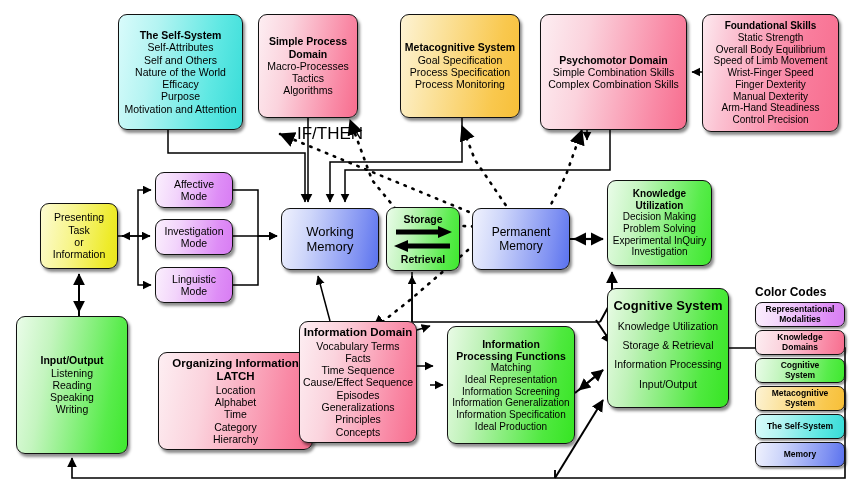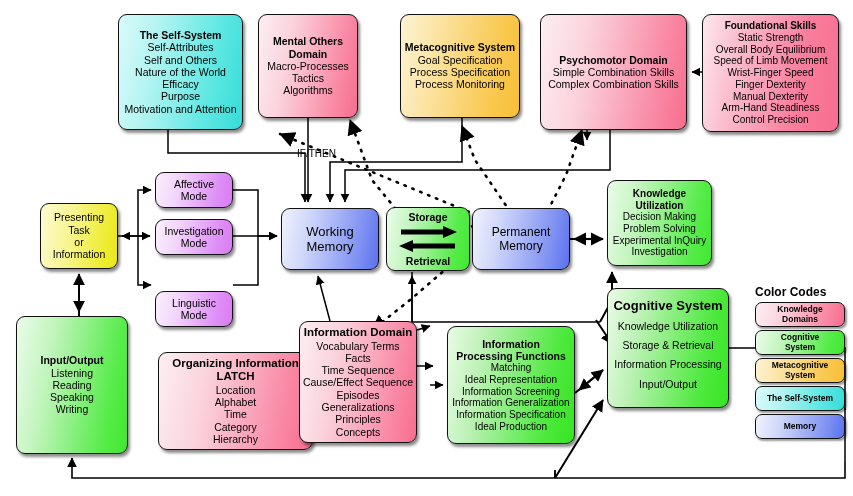--- a/index.html
+++ b/index.html
@@ -34,24 +34,24 @@
   
   #b-self {left:118px;top:14px;width:125px;height:116px;font-size:10.5px;padding:4px 3px;}
   #b-mental{left:258px;top:14px;width:100px;height:104px;font-size:10.5px;padding:4px 3px;}
   #b-meta {left:400px;top:14px;width:120px;height:104px;font-size:10.5px;padding:4px 3px;}
   #b-psych{left:540px;top:14px;width:147px;height:116px;font-size:10.5px;padding:4px 3px;}
   #b-found{left:702px;top:14px;width:137px;height:118px;font-size:10px;padding:4px 2px;}
 
   #b-present{left:40px;top:203px;width:78px;height:66px;font-size:10.5px;}
   #b-affect {left:155px;top:172px;width:78px;height:36px;font-size:10.5px;border-radius:9px;}
   #b-nonlin {left:155px;top:219px;width:78px;height:36px;font-size:10.5px;}
-  #b-ling   {left:155px;top:267px;width:78px;height:36px;font-size:10.5px;margin-top:24px;}
+  #b-ling   {left:155px;top:267px;width:78px;height:36px;font-size:10.5px;}
 
   #b-wm   {left:281px;top:208px;width:98px;height:62px;font-size:13px;}
-  #b-store{left:386px;top:207px;width:84px;height:64px;font-size:10.5px;justify-content:space-between;padding:3px 17px;}
+  #b-store{left:386px;top:207px;width:74px;height:64px;font-size:10.5px;padding:3px 17px;}
   #b-perm {left:472px;top:208px;width:98px;height:62px;font-size:12px;}
 
   #b-ku   {left:607px;top:180px;width:105px;height:86px;font-size:10px;padding:3px 2px;}
   #b-cog  {left:607px;top:288px;width:122px;height:120px;font-size:10.5px;padding:5px 2px;justify-content:flex-start;}
   #b-cog .ttl{font-size:13px;margin-bottom:4px;}
   #b-cog .ln{margin:3.5px 0;}
 
   #b-io   {left:16px;top:316px;width:112px;height:138px;font-size:10.5px;}
   #b-org  {left:138px;top:352px;width:155px;height:98px;font-size:10.5px;padding:16px 2px;margin-left:20px;}
   #b-org .ttl{font-size:11.5px;}
@@ -165,21 +165,21 @@
     <div class="ttl ln">The Self-System</div>
     <div class="ln">Self-Attributes</div>
     <div class="ln">Self and Others</div>
     <div class="ln">Nature of the World</div>
     <div class="ln">Efficacy</div>
     <div class="ln">Purpose</div>
     <div class="ln">Motivation and Attention</div>
   </div>
 
   <div class="box g-pink" id="b-mental">
-    <div class="ttl ln">Mental Others</div>
+    <div class="ttl ln">Simple Process</div>
     <div class="ttl ln">Domain</div>
     <div class="ln">Macro-Processes</div>
     <div class="ln">Tactics</div>
     <div class="ln">Algorithms</div>
   </div>
 
   <div class="box g-yellowo" id="b-meta">
     <div class="ttl ln">Metacognitive System</div>
     <div class="ln">Goal Specification</div>
     <div class="ln">Process Specification</div>
@@ -197,21 +197,21 @@
     <div class="ln">Static Strength</div>
     <div class="ln">Overall Body Equilibrium</div>
     <div class="ln">Speed of Limb Movement</div>
     <div class="ln">Wrist-Finger Speed</div>
     <div class="ln">Finger Dexterity</div>
     <div class="ln">Manual Dexterity</div>
     <div class="ln">Arm-Hand Steadiness</div>
     <div class="ln">Control Precision</div>
   </div>
 
-  <div style="position:absolute;left:297px;top:148px;font-size:10px;color:#000;text-align:right;">IF/THEN</div>
+  <div style="position:absolute;left:297px;top:124px;font-size:17px;color:#000;text-align:right;">IF/THEN</div>
 
   <div class="box g-yellow" id="b-present">
     <div class="ln">Presenting</div>
     <div class="ln">Task</div>
     <div class="ln">or</div>
     <div class="ln">Information</div>
   </div>
 
   <div class="box g-purple" id="b-affect">
     <div class="ln">Affective</div>
@@ -301,20 +301,24 @@
     <div class="ln">Ideal Representation</div>
     <div class="ln">Information Screening</div>
     <div class="ln">Information Generalization</div>
     <div class="ln">Information Specification</div>
     <div class="ln">Ideal Production</div>
   </div>
 
   <div id="legend">
     <div class="lg-title">Color Codes</div>
 
+    <div class="lg-box g-purple">
+      <div>Representational</div>
+      <div>Modalities</div>
+    </div>
     <div class="lg-box g-pink">
       <div>Knowledge</div>
       <div>Domains</div>
     </div>
     <div class="lg-box g-green">
       <div>Cognitive</div>
       <div>System</div>
     </div>
     <div class="lg-box g-yellowo">
       <div>Metacognitive</div>

